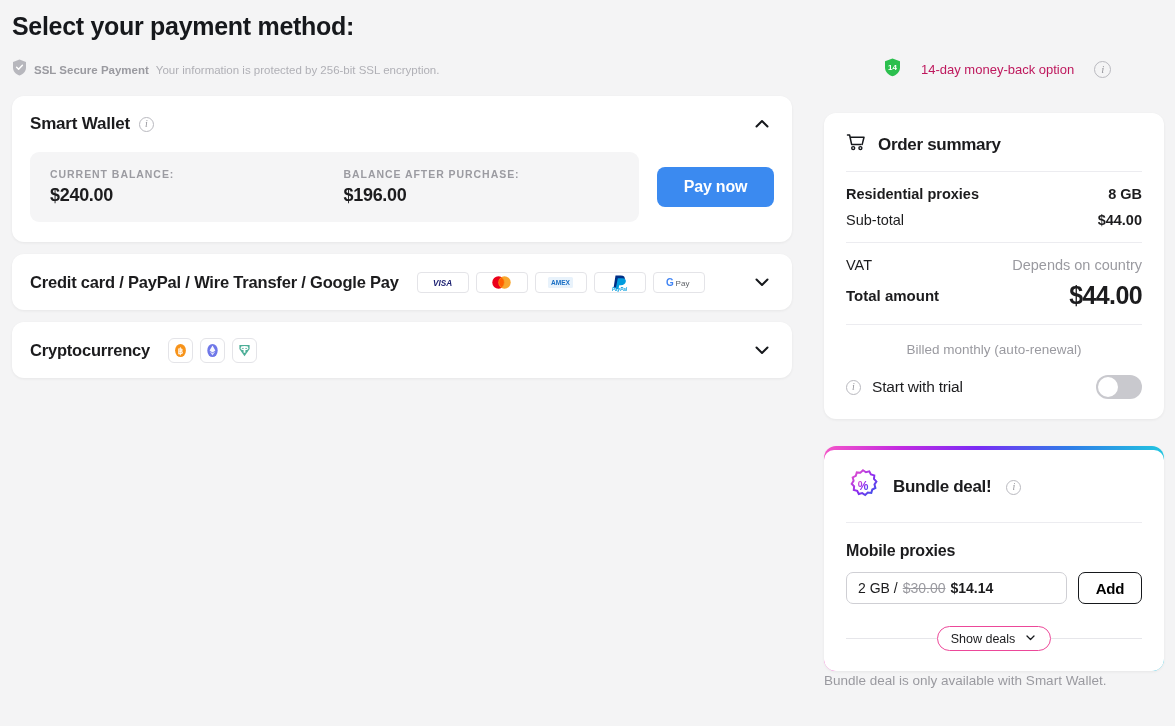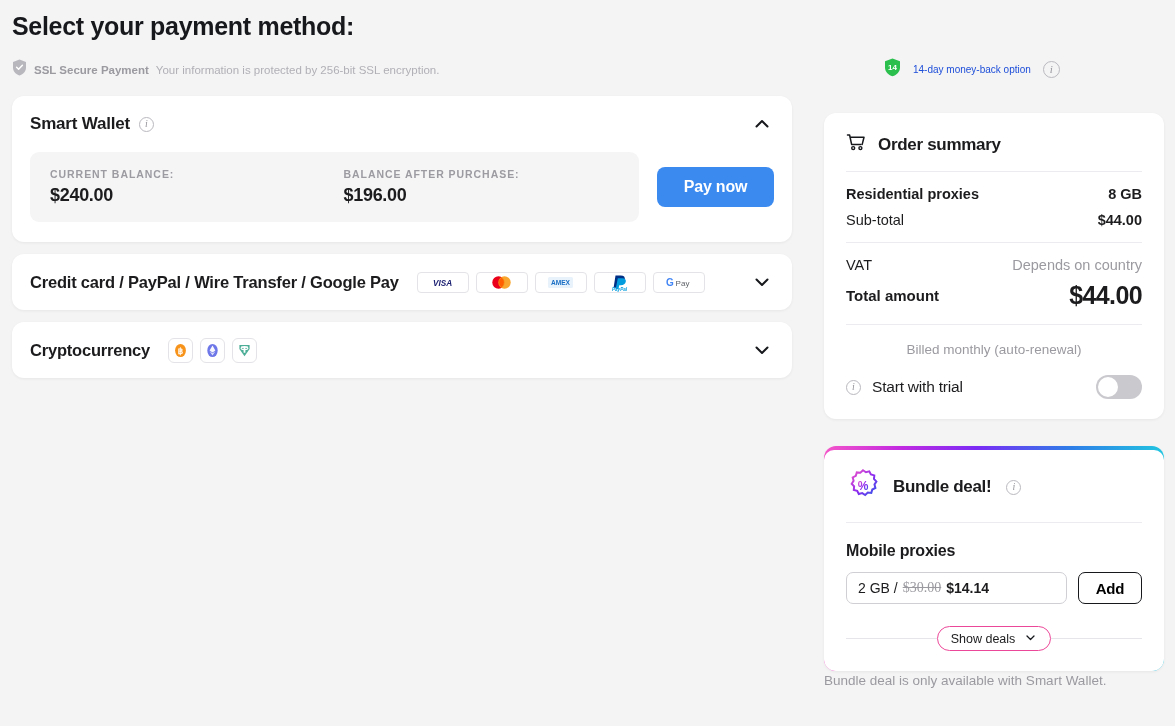--- a/index.html
+++ b/index.html
@@ -19,23 +19,23 @@
   }
   .ssl-row {
     position: absolute; left: 12px; top: 59px;
     display: flex; align-items: center; gap: 7px;
   }
   .ssl-label { font-size: 11.5px; font-weight: 700; color: #9a9aa0; }
   .ssl-text  { font-size: 11.5px; color: #b0b0b6; }
 
   .moneyback {
     position: absolute; left: 884px; top: 58px;
-    display: flex; align-items: center; gap: 12px;
-  }
-  .moneyback-text { font-size: 10px; font-weight: 500; color: #1d4ed8; }
+    display: flex; align-items: center; gap: 20px;
+  }
+  .moneyback-text { font-size: 13px; font-weight: 500; color: #be185d; }
 
   .info-icon {
     display: inline-flex; align-items: center; justify-content: center;
     width: 15px; height: 15px; border-radius: 50%;
     border: 1.2px solid #b9b9bf; color: #96969c;
     font-size: 10px; font-style: italic; font-family: "Liberation Serif", serif;
     line-height: 1; flex: none;
   }
   .info-icon.big { width: 17px; height: 17px; font-size: 11px; }
 
@@ -129,21 +129,21 @@
   .bundle-head { display: flex; align-items: center; gap: 13px; padding-bottom: 16px; }
   .bundle-title { font-size: 17px; font-weight: 700; letter-spacing: -0.3px; }
   .bundle-head .info-icon { margin-left: 2px; }
   .bundle-sub { font-size: 16px; font-weight: 700; letter-spacing: -0.2px; padding: 19px 0 12px; }
 
   .deal-row { display: flex; align-items: center; gap: 11px; }
   .deal-field {
     flex: 1; height: 32px; border: 1px solid #cfcfd4; border-radius: 7px;
     display: flex; align-items: center; padding: 0 11px; gap: 5px; font-size: 14px;
   }
-  .deal-old { color: #9a9aa0; text-decoration: line-through; font-family: Liberation Serif, serif; }
+  .deal-old { color: #9a9aa0; text-decoration: line-through; }
   .deal-new { font-weight: 700; }
   .add-btn {
     width: 64px; height: 32px; border: 1.6px solid #16181c; border-radius: 7px;
     background: #fff; font-size: 15px; font-weight: 700; font-family: inherit;
     cursor: pointer; flex: none; letter-spacing: -0.2px;
   }
 
   .showdeals-wrap { display: flex; align-items: center; gap: 0; padding: 22px 0 2px; }
   .sd-rule { flex: 1; height: 1px; background: #e6e6ea; }
   .showdeals {

